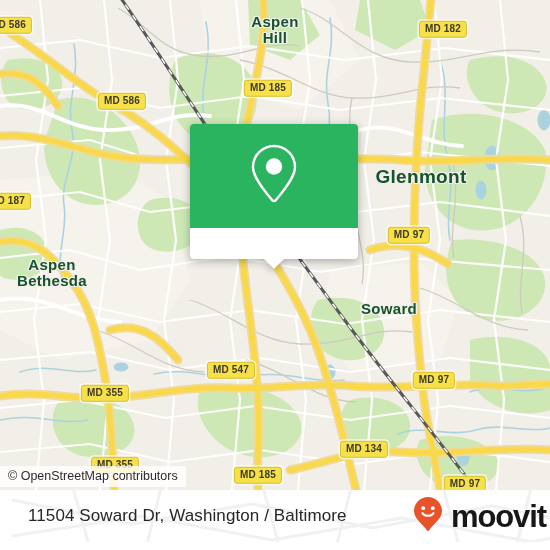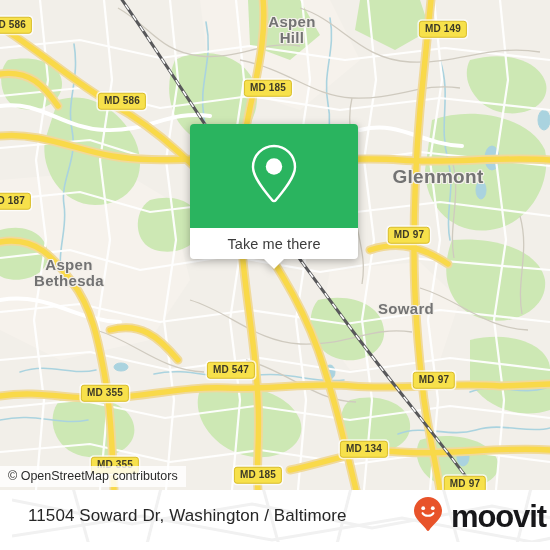--- a/index.html
+++ b/index.html
@@ -32,33 +32,32 @@
   #map-svg {
     position: absolute;
     left: 0; top: 0;
     width: 550px; height: 490px;
     display: block;
   }
 
   
   .place-label {
     position: absolute;
-    color: #737373;
+    color: #14532d;
     font-weight: bold;
     letter-spacing: .3px;
     text-align: center;
     line-height: 1.05;
     white-space: pre;
     text-shadow:
        1.4px 0 0 #f2efe9, -1.4px 0 0 #f2efe9,
        0 1.4px 0 #f2efe9, 0 -1.4px 0 #f2efe9,
        1px 1px 0 #f2efe9, -1px 1px 0 #f2efe9,
        1px -1px 0 #f2efe9, -1px -1px 0 #f2efe9;
     pointer-events: none;
-    margin-left: 17px;
   }
 
   
   .shield {
     position: absolute;
     background: #f7e14b;
     border: 1.5px solid #d8bc28;
     border-radius: 3px;
     color: #3d3a28;
     font-size: 10px;
@@ -309,21 +308,21 @@
         <div class="place-label" style="left: 421px; top: 167px; font-size: 19px; transform: translateX(-50%);">Glenmont</div>
         <div class="place-label" style="left: 52px; top: 257px; font-size: 15px; transform: translateX(-50%);">Aspen
 Bethesda</div>
         <div class="place-label" style="left: 389px; top: 301px; font-size: 15px; transform: translateX(-50%);">Soward</div>
       </div>
 
     <div id="road-shields">
         <div class="shield" style="left: 8px; top: 25px;">MD 586</div>
         <div class="shield" style="left: 122px; top: 101px;">MD 586</div>
         <div class="shield" style="left: 268px; top: 88px;">MD 185</div>
-        <div class="shield" style="left: 443px; top: 29px;">MD 149</div>
+        <div class="shield" style="left: 443px; top: 29px;">MD 182</div>
         <div class="shield" style="left: 409px; top: 235px;">MD 97</div>
         <div class="shield" style="left: 7px; top: 201px;">MD 187</div>
         <div class="shield" style="left: 105px; top: 393px;">MD 355</div>
         <div class="shield" style="left: 231px; top: 370px;">MD 547</div>
         <div class="shield" style="left: 434px; top: 380px;">MD 97</div>
         <div class="shield" style="left: 115px; top: 465px;">MD 355</div>
         <div class="shield" style="left: 258px; top: 475px;">MD 185</div>
         <div class="shield" style="left: 364px; top: 449px;">MD 134</div>
         <div class="shield" style="left: 465px; top: 484px;">MD 97</div>
       </div>
@@ -331,21 +330,20 @@
     <div id="popup">
       <div id="popup-head">
         <span>
           <svg width="52" height="64" viewBox="0 0 52 64" aria-hidden="true">
             <path d="M26 4 C14.4 4 5 13.4 5 25 C5 36 18 50.5 24.2 58.2 C25.1 59.3 26.9 59.3 27.8 58.2 C34 50.5 47 36 47 25 C47 13.4 37.6 4 26 4 Z" fill="none" stroke="#ffffff" stroke-width="2.4" stroke-linejoin="round"></path>
             <circle cx="26" cy="24.5" r="8.2" fill="#ffffff"></circle>
           </svg>
         </span>
       </div>
       <div id="popup-foot">
-        <span id="popup-foot-label">Take me there</span>
         <span id="popup-tail"></span>
       </div>
     </div>
 
     <div id="attribution">© OpenStreetMap contributors</div>
 
   </div>
 
   <div id="bottom-bar">
 

